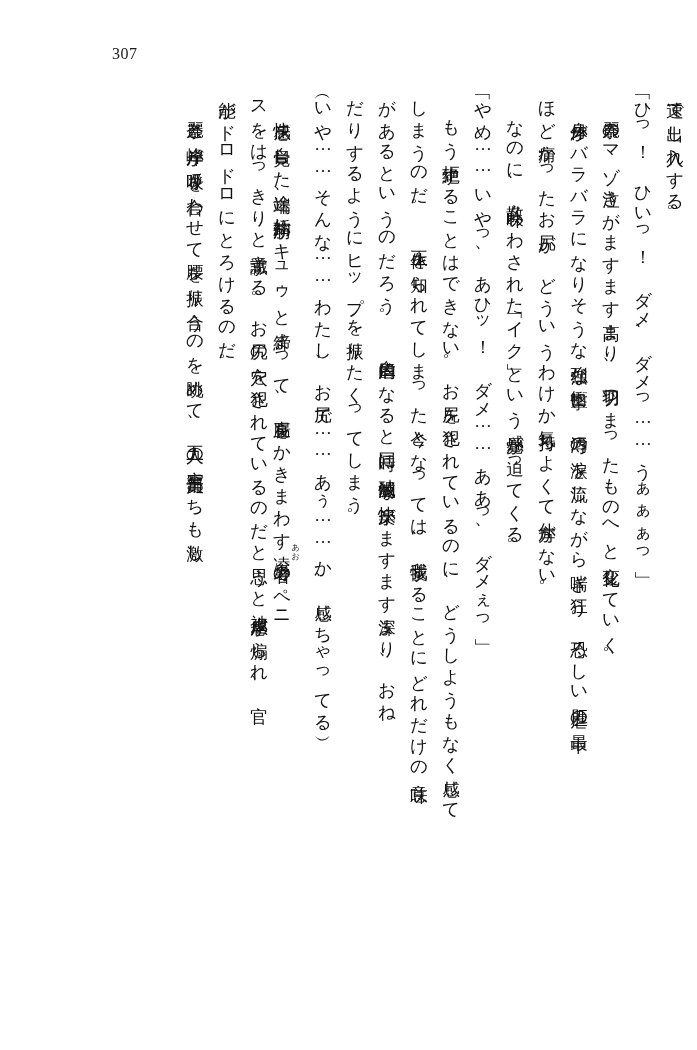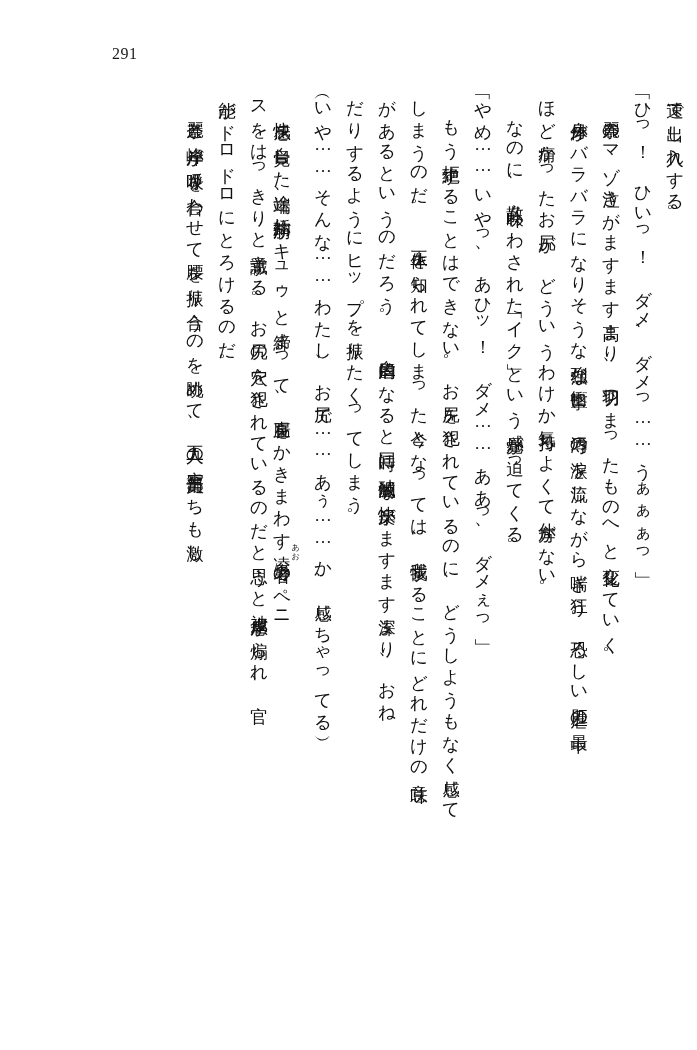--- a/index.html
+++ b/index.html
@@ -68,21 +68,21 @@
   rt {
     font-size: 8px;
     letter-spacing: 0px;
   }
 </style>
 </head>
 <body>
 
 <div id="page">
 
-  <div id="page-number">291</div>
+  <div id="page-number">307</div>
 
   <div id="text-block">
     <div class="tcol">速で出し入れする。</div>
     <div class="tcol">「ひっ！　ひいっ！　ダメ、ダメっ……うぁぁぁっ」</div>
     <div class="tcol">　麗奈のマゾ泣きがますます高まり、切羽つまったものへと変化していく。</div>
     <div class="tcol">　身体がバラバラになりそうな強烈な衝撃に、汚辱の涙を流しながら喘ぎ狂う。恐ろしい肛虐の最中</div>
     <div class="tcol">ほど痛かったお尻が、どういうわけか気持ちよくて仕方がない。</div>
     <div class="tcol">　なのに、散々味わわされた「イク」という感覚が迫ってくる。</div>
     <div class="tcol">「やめ……いやっ、あひッ！　ダメ……ああっ、ダメぇっ」</div>
     <div class="tcol">　もう拒絶することはできない。お尻を犯されているのに、どうしようもなく感じて</div>

